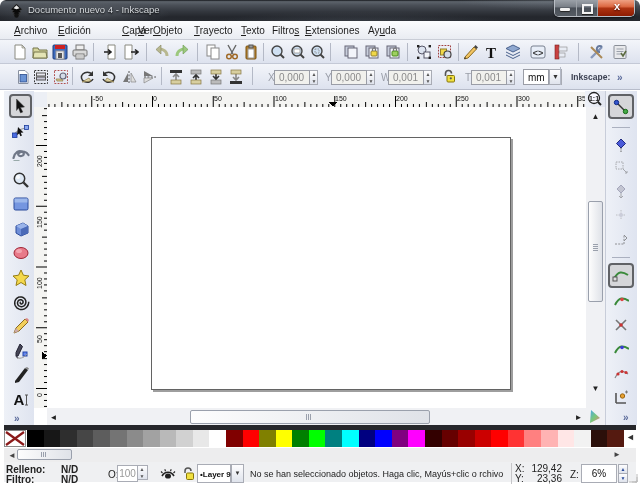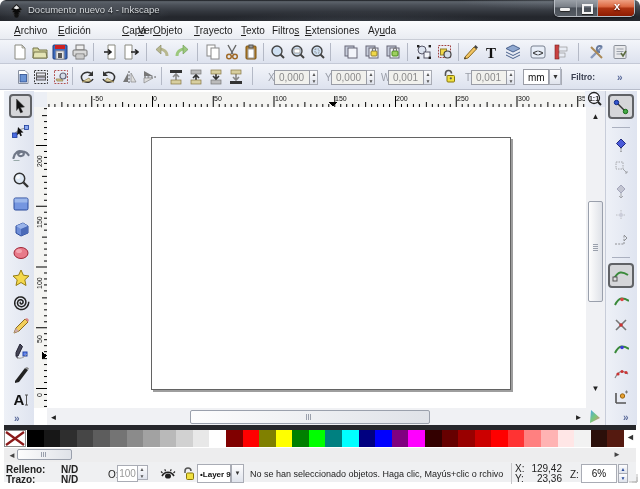--- a/index.html
+++ b/index.html
@@ -295,21 +295,21 @@
         <path d="M3.5 7V4.5a3 3 0 016 0" fill="none" stroke="#555" stroke-width="1.6"></path>
         <rect x="5" y="6.5" width="7.5" height="6.5" rx="1" fill="#f0e040" stroke="#87770a"></rect>
         <circle cx="8.8" cy="9.3" r="1.1" fill="#555"></circle>
       </svg>
     <div class="tlabel" style="left:465px;">T</div>
     <div class="spin" style="left:471px;top:6px;width:36px;">0,001</div>
       <div class="spinner" style="left:507px;top:6px;"></div>
     <div class="spin" style="left:523px;top:5px;width:26px;color:#111;background:#fff;height:16px;">mm</div>
     <div class="abs" style="left:549px;top:5px;width:13px;height:16px;background:linear-gradient(#fdfdfe,#dfe3ec);border:1px solid #a9acb5;box-sizing:border-box;font-size:7px;color:#333;text-align:center;line-height:14px;">▼</div>
     <div class="tsep" style="left:560px;"></div>
-    <div class="abs" style="left:571px;top:8px;font-size:8.5px;font-weight:bold;color:#3a3f50;">Filtro:</div>
+    <div class="abs" style="left:571px;top:8px;font-size:8.5px;font-weight:bold;color:#3a3f50;">Inkscape:</div>
   </div>
   <div class="abs" style="left:617px;top:72px;font-size:10px;color:#5a6a9a;font-weight:bold;">»</div>
 
   <div class="abs" id="toolbox">
     <div class="toolbtn toolsel" style="top:3px;height:24px;">
         <svg width="15" height="16" viewBox="0 0 15 16">
           <path d="M3.5 1l8 8-4 .5L9.8 14l-2.3.9-2-4.9L3.5 12.5z" fill="#111" stroke="#444" stroke-width=".5"></path>
         </svg>
       </div>
     <div class="toolbtn" style="top:29px;">
@@ -599,21 +599,21 @@
   <div class="abs" id="palscroll">
     <div class="abs" style="left:4px;top:3px;font-size:8px;color:#444;">◄</div>
     <div class="abs sb-thumb" style="left:13px;top:1px;width:55px;height:11px;"></div>
     <div class="abs" style="left:37px;top:4px;width:1px;height:5px;background:#9aa0ac;box-shadow:2px 0 0 #9aa0ac,4px 0 0 #9aa0ac;"></div>
     <div class="abs" style="left:609px;top:2px;font-size:8px;color:#444;">►</div>
   </div>
 
   <div class="abs" id="statusbar">
     <div class="sbtext" style="left:2px;top:2px;font-weight:bold;">Relleno:</div>
     <div class="sbtext" style="left:57px;top:2px;font-weight:bold;">N/D</div>
-    <div class="sbtext" style="left:2px;top:12px;font-weight:bold;">Trazo:</div>
+    <div class="sbtext" style="left:2px;top:12px;font-weight:bold;">Filtro:</div>
     <div class="sbtext" style="left:57px;top:12px;font-weight:bold;">N/D</div>
     <div class="sbtext" style="left:104px;top:7px;">O:</div>
     <div class="abs" style="left:113px;top:3px;width:21px;height:17px;background:#fff;border:1px solid #a9acb5;box-sizing:border-box;font-size:10px;color:#999;text-align:center;line-height:15px;">100</div>
     <div class="spinner" style="left:134px;top:3px;width:10px;"></div>
     <svg class="icon" style="left:156px;top:5px;width:16px;height:14px;" viewBox="0 0 16 14">
         <path d="M2 9C5 4 11 4 14 9" fill="none" stroke="#222" stroke-width="1.6"></path>
         <path d="M8 9m-3 0a3 2.6 0 106 0a3 2.6 0 10-6 0" fill="#222"></path>
         <path d="M2.5 6L1 4.5M5.5 4.2L4.8 2.2M10.5 4.2l.7-2M13.5 6L15 4.5" stroke="#222" stroke-width="1.1"></path>
       </svg>
     <svg class="icon" style="left:178px;top:5px;width:13px;height:14px;" viewBox="0 0 13 14">

